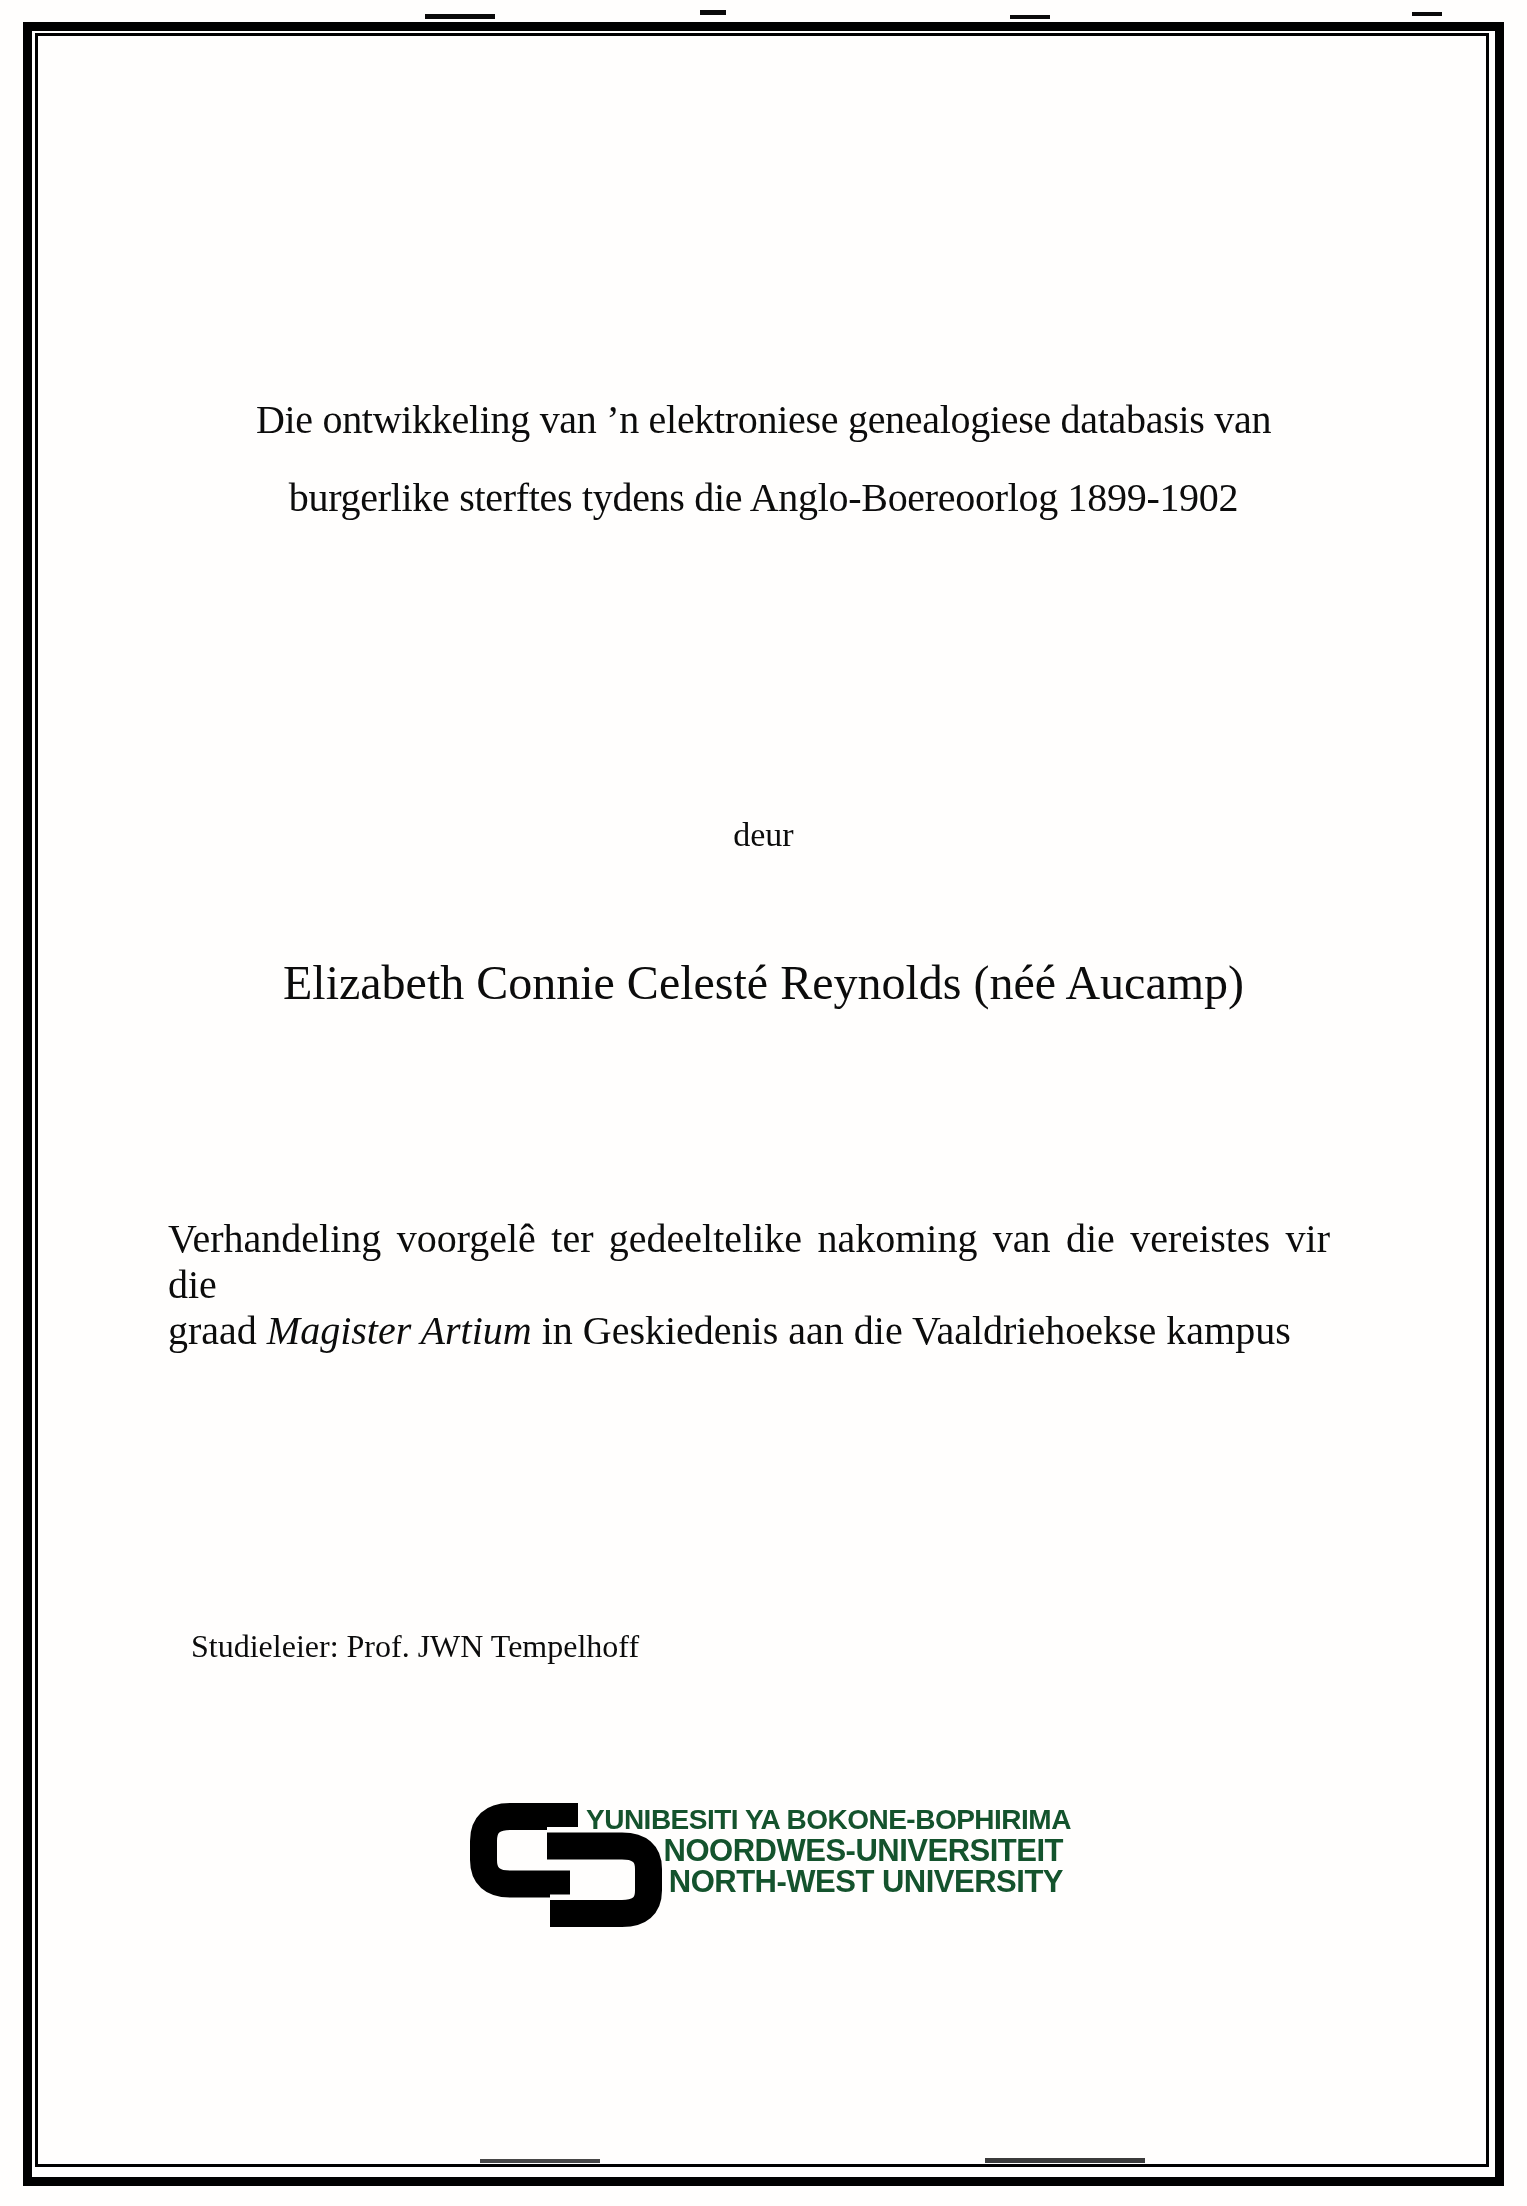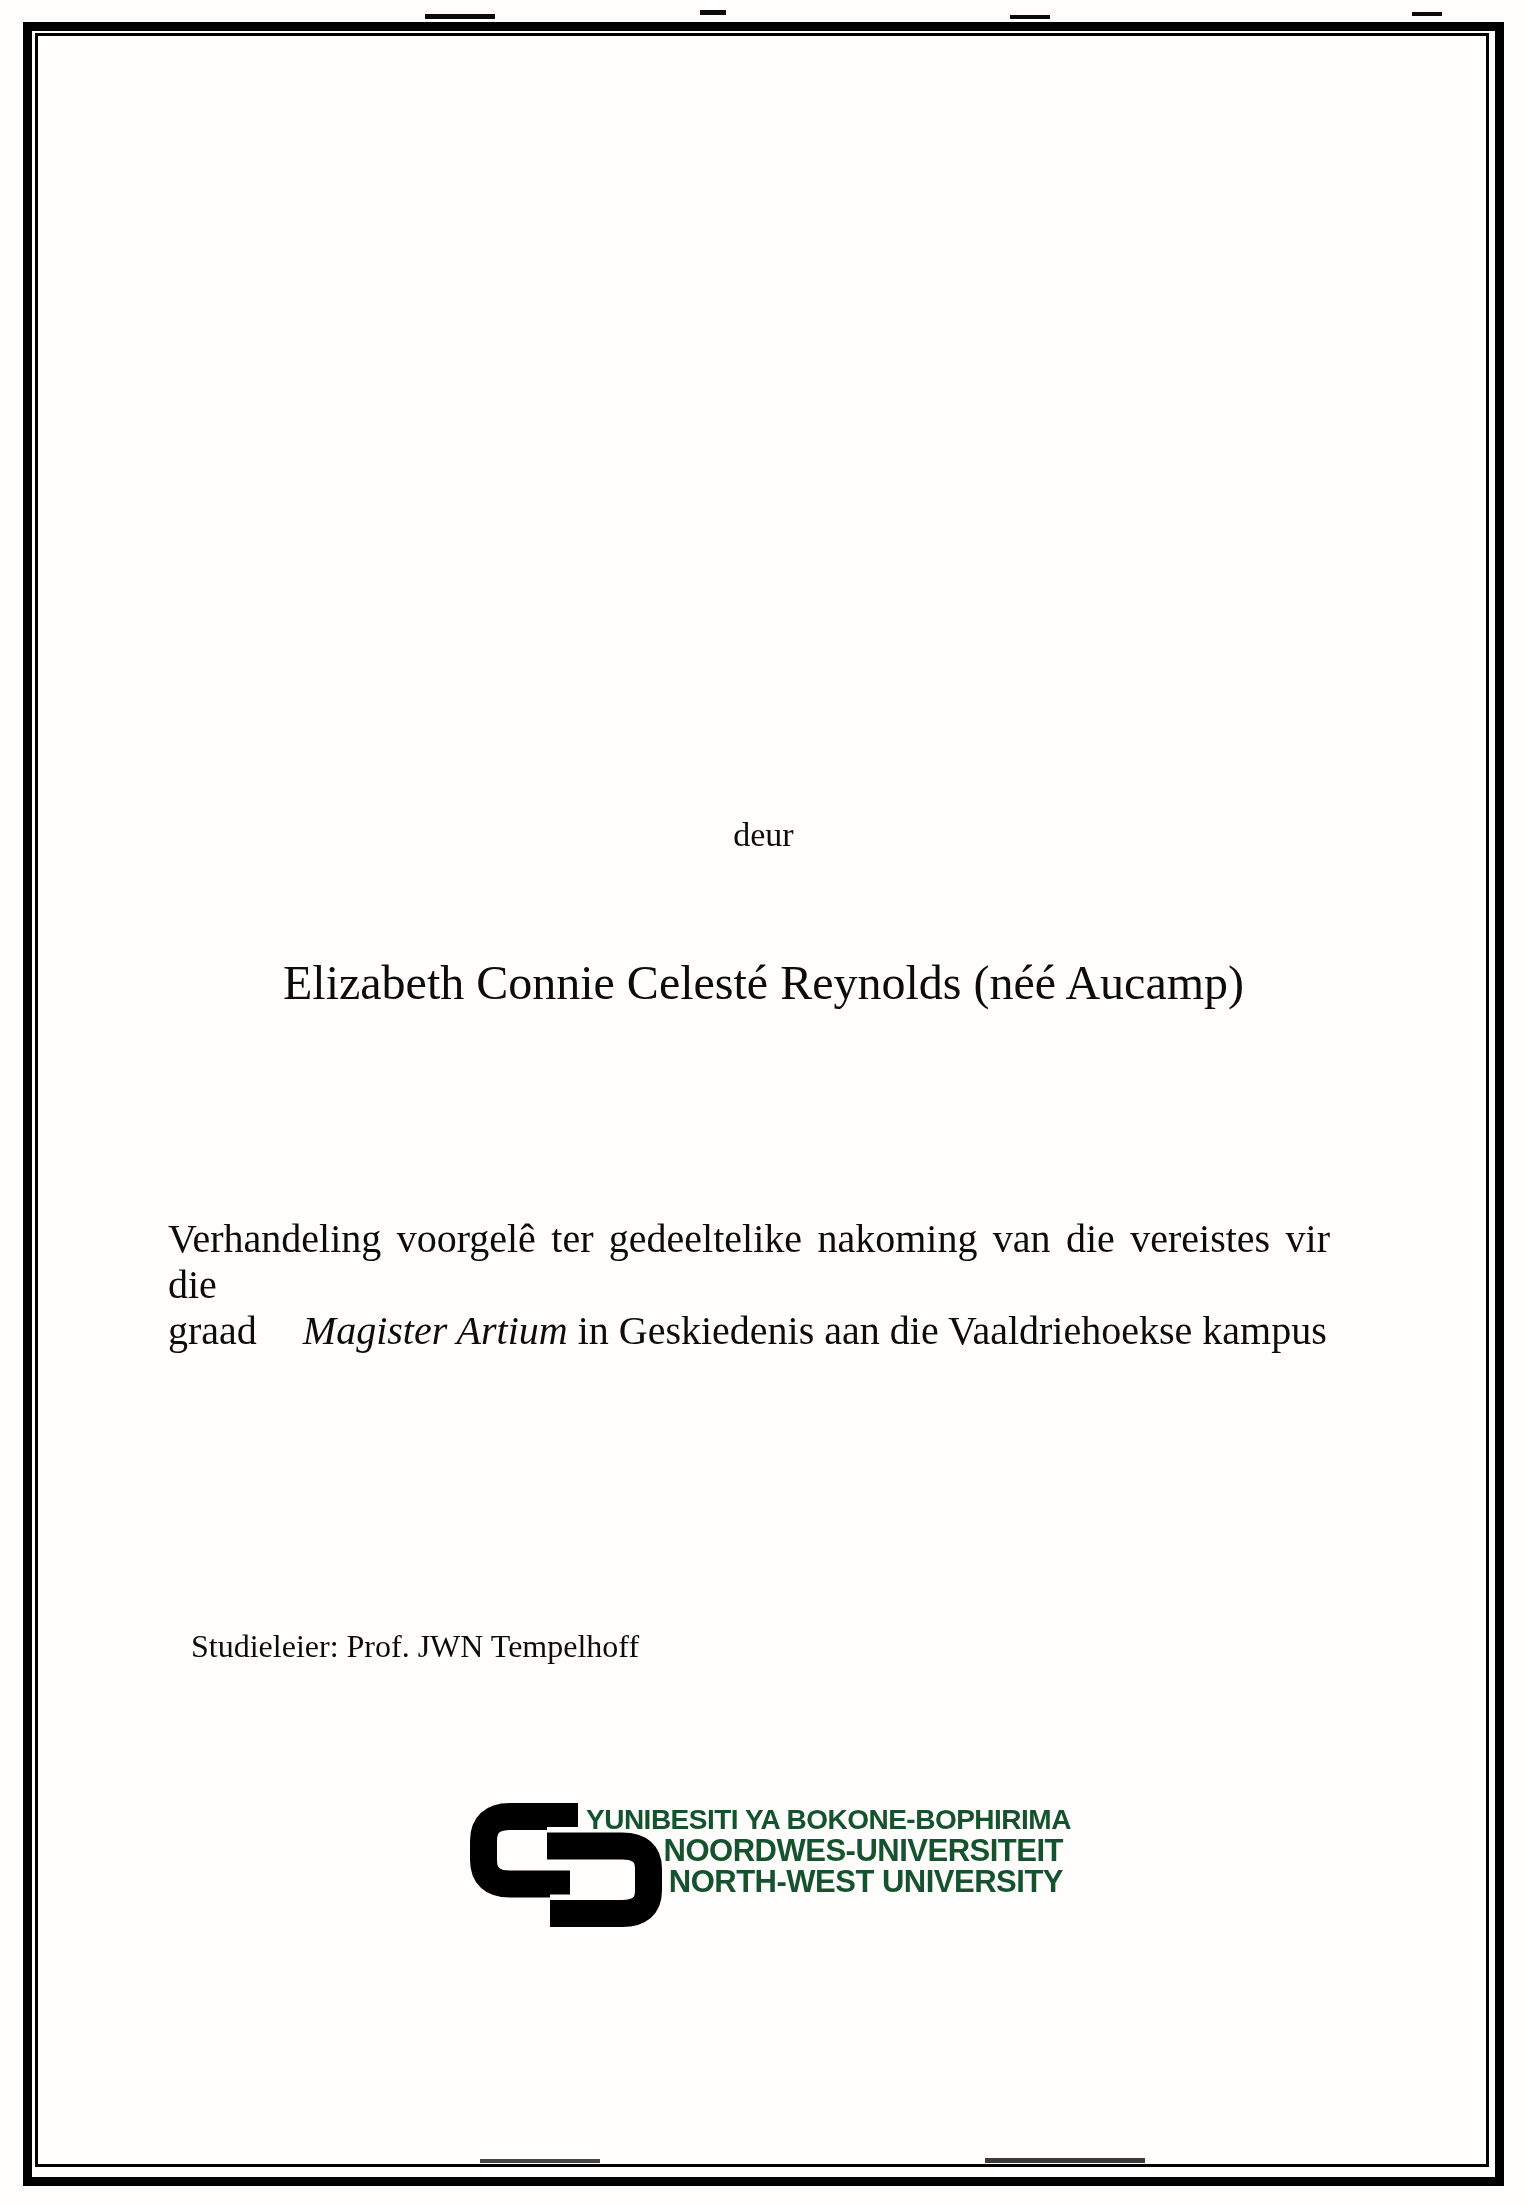--- a/index.html
+++ b/index.html
@@ -49,21 +49,21 @@
     position: absolute;
     left: 168px; top: 1216px;
     width: 1162px;
     font-size: 40px;
     line-height: 46px;
   }
   .statement .justified {
     text-align: justify;
     text-align-last: justify;
   }
-  .statement em { font-style: italic; margin-left: 36px; }
+  .statement em { font-style: italic; }
   .supervisor-block {
     position: absolute;
     left: 191px; top: 1621px;
     font-size: 32px;
     line-height: 50px;
     text-align: right;
   }
   .logo {
     position: absolute;
     left: 470px; top: 1803px;
@@ -95,20 +95,24 @@
   <div class="frame-outer"></div>
   <div class="frame-inner"></div>
 
   <div class="speck" style="left:425px; top:14px; width:70px; height:5px;"></div>
   <div class="speck" style="left:700px; top:10px; width:26px; height:5px;"></div>
   <div class="speck" style="left:1010px; top:15px; width:40px; height:4px;"></div>
   <div class="speck" style="left:1412px; top:12px; width:30px; height:4px;"></div>
   <div class="speck" style="left:480px; top:2159px; width:120px; height:4px; opacity:.75;"></div>
   <div class="speck" style="left:985px; top:2158px; width:160px; height:5px; opacity:.8;"></div>
 
+  <div class="title-block">
+    <div>Die ontwikkeling van ’n elektroniese genealogiese databasis van</div>
+    <div>burgerlike sterftes tydens die Anglo-Boereoorlog 1899-1902</div>
+  </div>
 
   <div class="byline">deur</div>
 
   <div class="author">Elizabeth Connie Celesté Reynolds (néé Aucamp)</div>
 
   <div class="statement">
     <div class="justified">Verhandeling voorgelê ter gedeeltelike nakoming van die vereistes vir die</div>
     <div><span>graad </span><em>Magister Artium</em><span> in Geskiedenis aan die Vaaldriehoekse kampus</span></div>
   </div>
 

